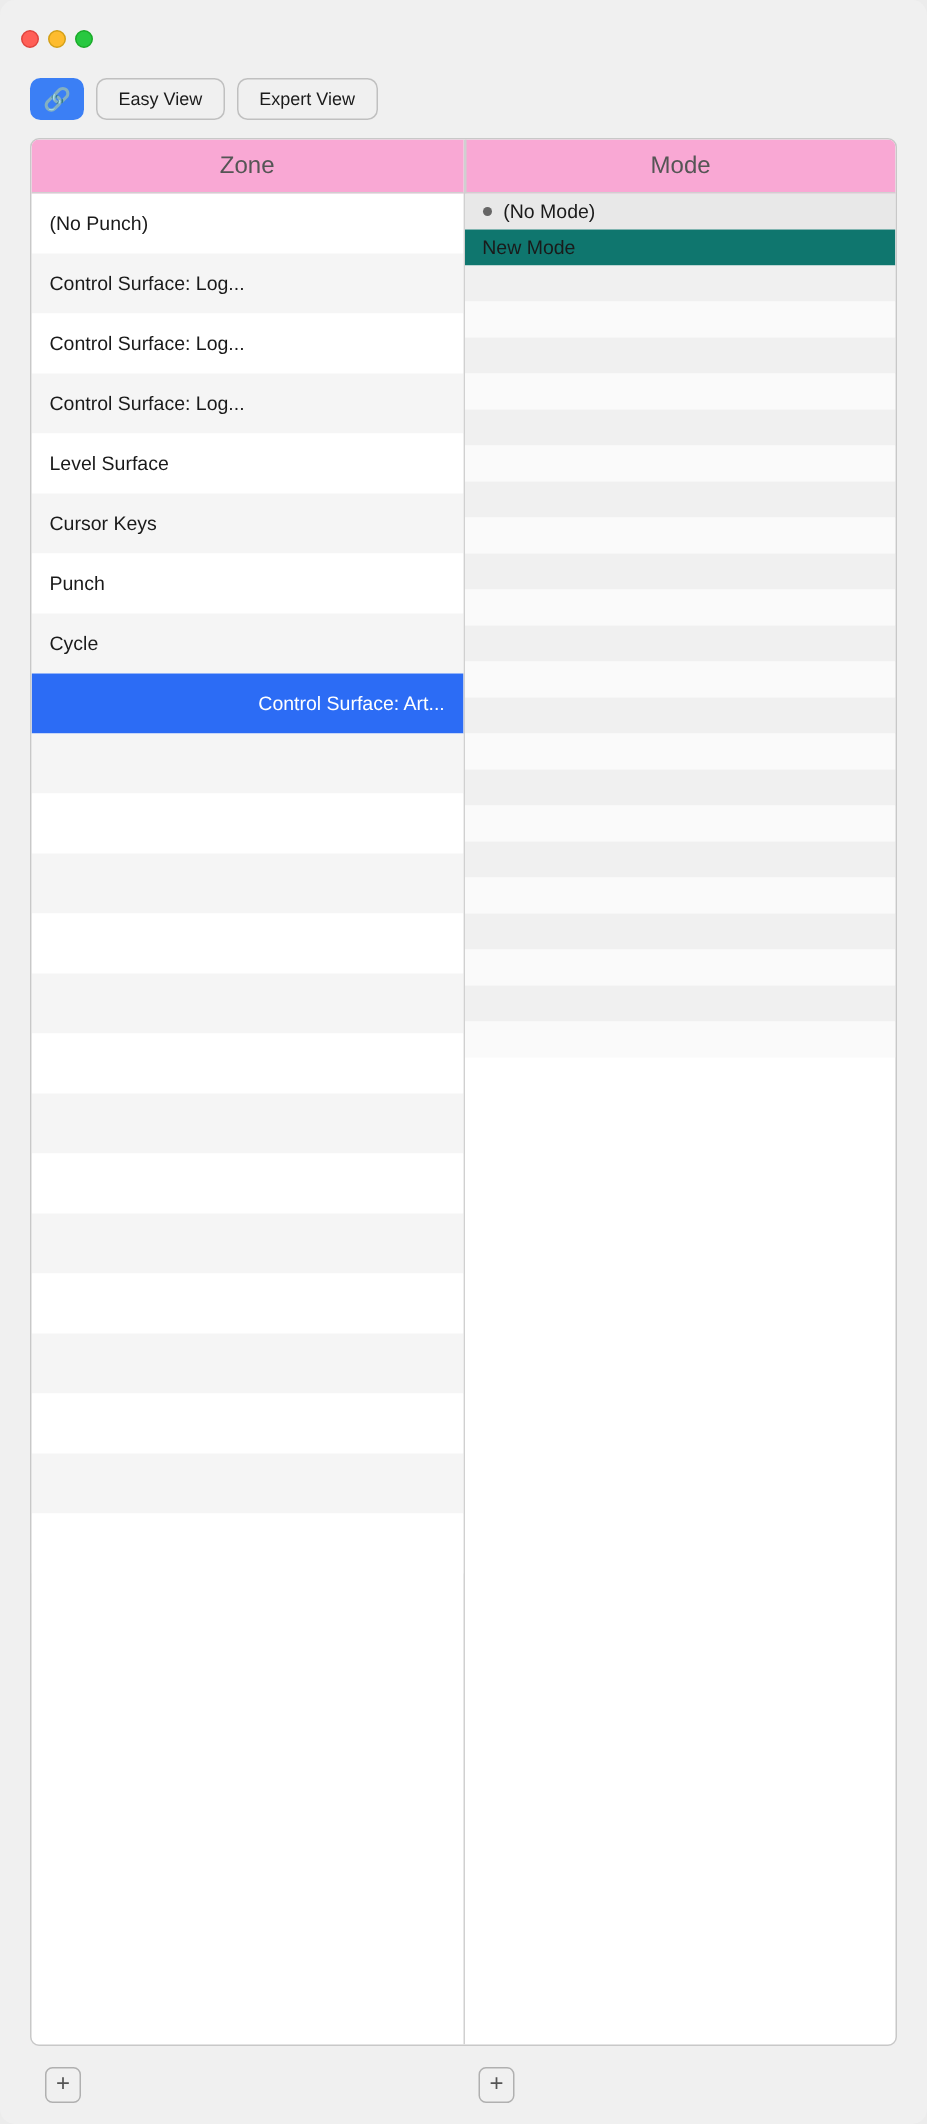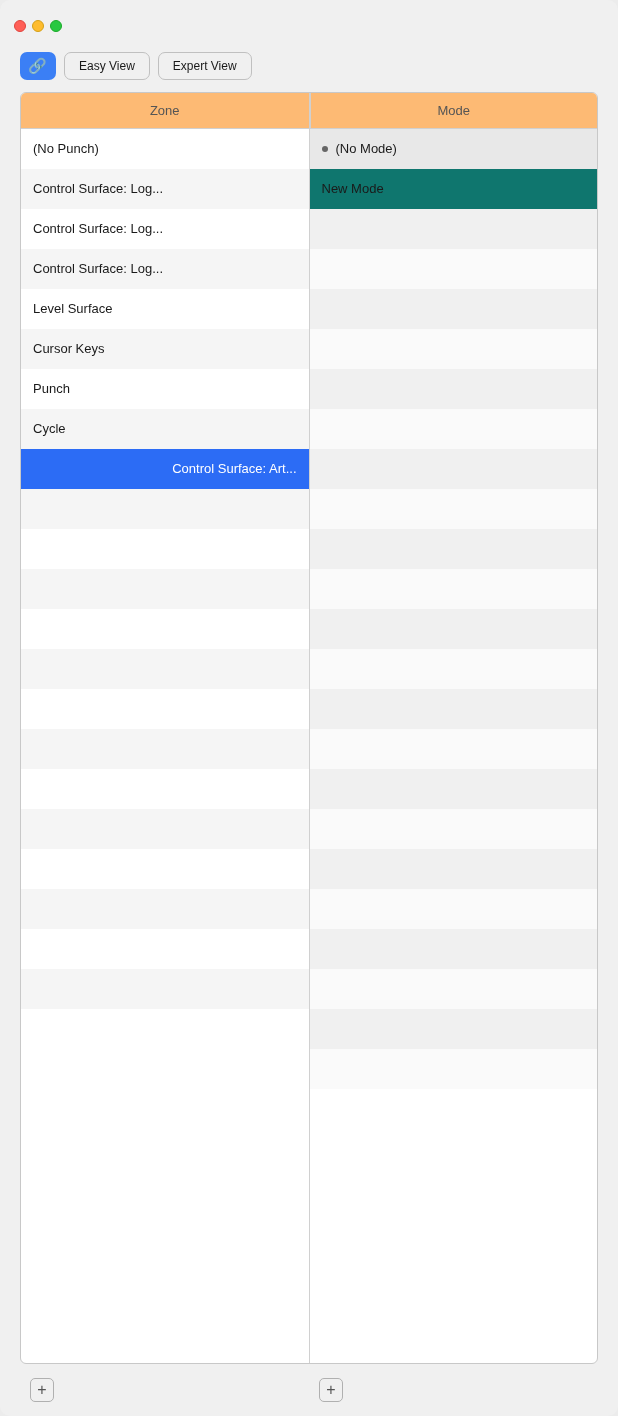--- a/index.html
+++ b/index.html
@@ -117,22 +117,22 @@
     .panel-left {
       border-right: 1px solid #d0d0d0;
     }
 
     .panel-header {
       height: 36px;
       display: flex;
       align-items: center;
       justify-content: center;
       border-bottom: 1px solid #d0d0d0;
-      background: #fdba74;
-      font-size: 13px;
+      background: #f9a8d4;
+      font-size: 16px;
       color: #555;
       flex-shrink: 0;
     }
 
     .panel-right .panel-header {
       border-left: 1px solid #d0d0d0;
     }
 
     .panel-list {
       flex: 1;
@@ -157,21 +157,21 @@
       background: #f5f5f5;
     }
 
     .list-item.selected {
       background: #2c6cf5;
       color: #ffffff;
       justify-content: flex-end;
     }
 
     .mode-item {
-      height: 40px;
+      height: 24px;
       display: flex;
       align-items: center;
       padding: 0 12px;
       font-size: 13px;
       border-bottom: 1px solid transparent;
     }
 
     .mode-item:nth-child(odd) {
       background: #f0f0f0;
     }

